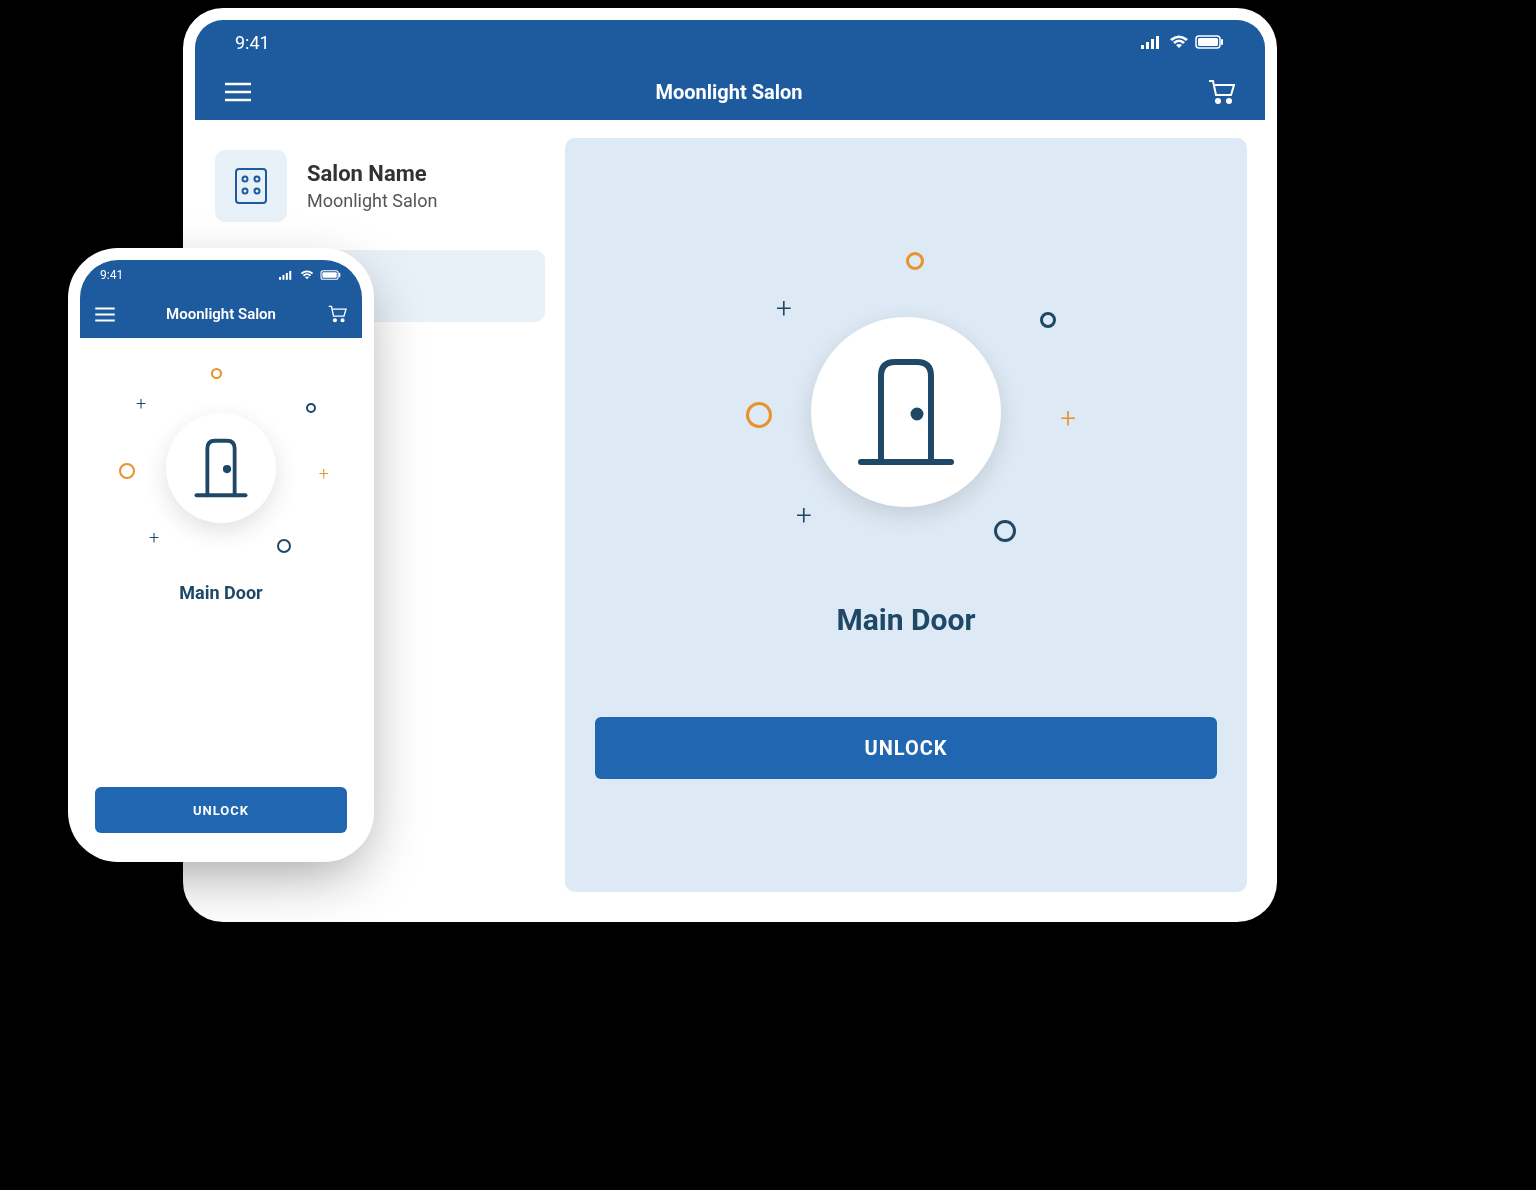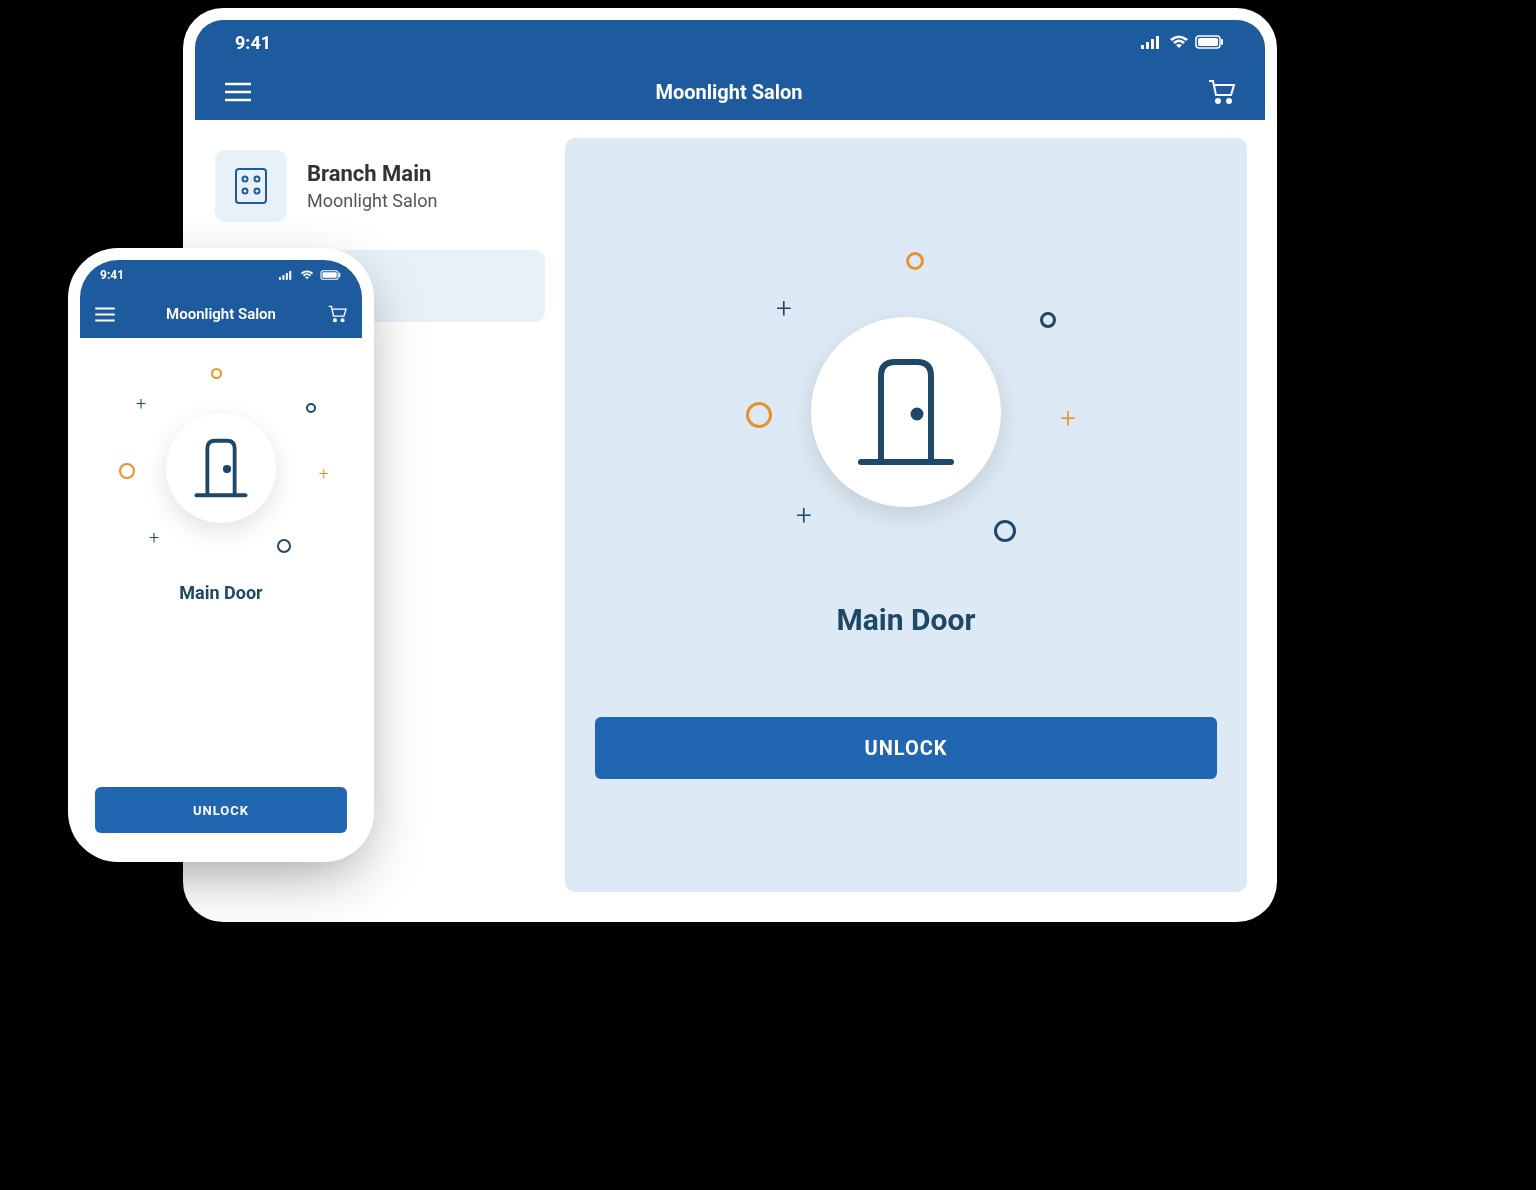--- a/index.html
+++ b/index.html
@@ -32,21 +32,21 @@
 
 .status-bar {
   height: 30px;
   background: #1e5a9e;
   display: flex;
   align-items: center;
   justify-content: space-between;
   padding: 0 30px;
   color: #fff;
   font-size: 15px;
-  font-weight: 700;
+  font-weight: 400;
 }
 .tablet .status-bar { height: 44px; font-size: 18px; padding: 0 40px; }
 .status-icons { display: flex; gap: 6px; align-items: center; }
 
 .header {
   height: 50px;
   background: #1e5a9e;
   display: flex;
   align-items: center;
   justify-content: space-between;
@@ -191,21 +191,21 @@
         <div class="branch-icon-box">
           <svg width="34" height="38" viewBox="0 0 34 38" fill="none" stroke="#1e5a9e" stroke-width="2">
               <rect x="2" y="2" width="30" height="34" rx="3"></rect>
               <circle cx="11" cy="12" r="2.5"></circle>
               <circle cx="23" cy="12" r="2.5"></circle>
               <circle cx="11" cy="24" r="2.5"></circle>
               <circle cx="23" cy="24" r="2.5"></circle>
             </svg>
         </div>
         <div class="branch-text">
-          <div class="label">Branch Main</div>
+          <div class="label">Salon Name</div>
           <div class="value">Moonlight Salon</div>
         </div>
       </div>
       <div class="door-item">
         <span>Door</span>
       </div>
       <div class="door-item door-item-secondary">
         <span>g</span>
       </div>
     </div>

